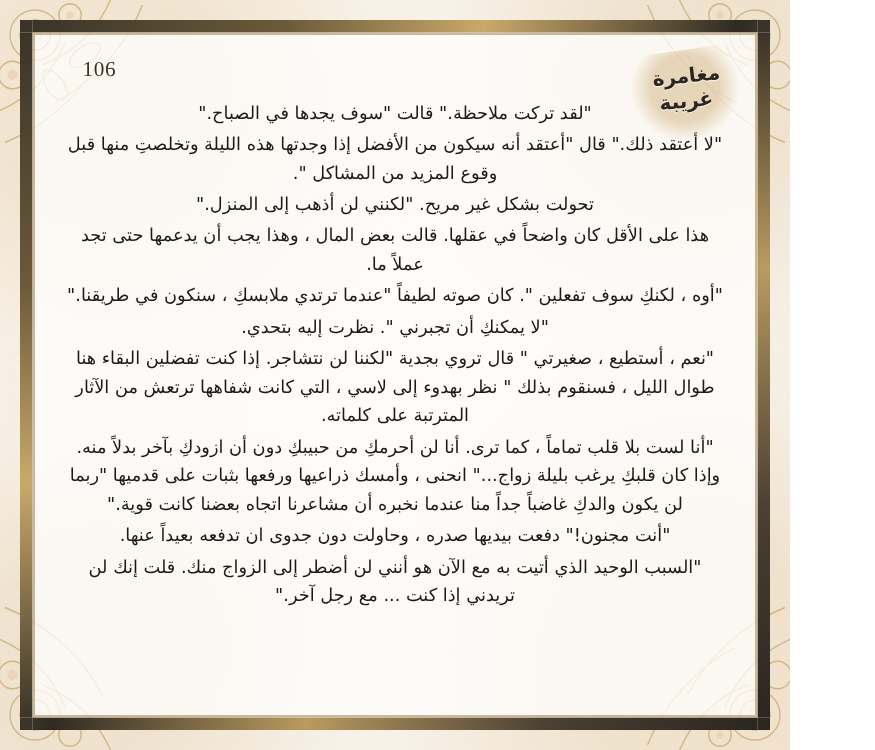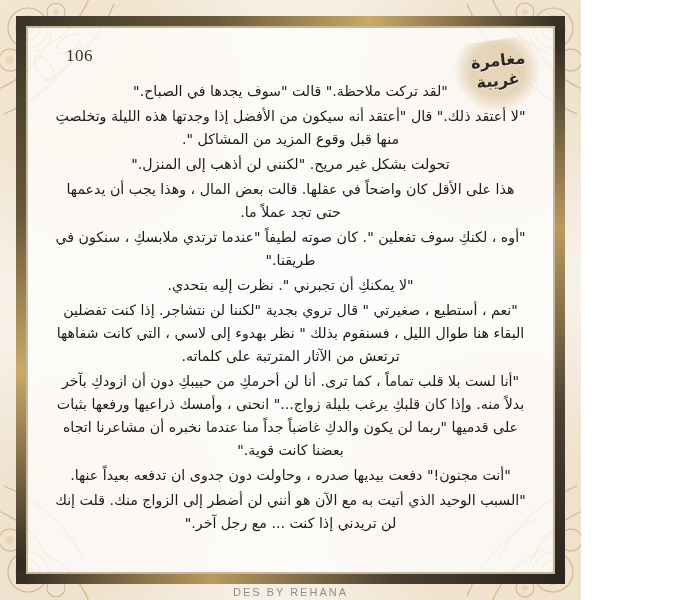--- a/index.html
+++ b/index.html
@@ -9,21 +9,21 @@
   body {
     width: 700px;
     height: 600px;
     overflow: hidden;
     font-family: "DejaVu Sans", sans-serif;
     background: #ffffff;
   }
 
   .page {
     position: relative;
-    width: 581px;
+    width: 632px;
     height: 600px;
     background:
       radial-gradient(circle at 12% 12%, rgba(214,176,120,0.30) 0 12%, rgba(255,255,255,0) 38%),
       radial-gradient(circle at 88% 10%, rgba(214,176,120,0.26) 0 10%, rgba(255,255,255,0) 34%),
       radial-gradient(circle at 10% 88%, rgba(214,176,120,0.26) 0 10%, rgba(255,255,255,0) 34%),
       radial-gradient(circle at 90% 90%, rgba(214,176,120,0.30) 0 12%, rgba(255,255,255,0) 38%),
       linear-gradient(135deg, #fefcf8 0%, #f7f3ec 50%, #fbf8f2 100%);
     overflow: hidden;
     box-sizing: border-box;
     padding-left: 16px;
@@ -224,14 +224,13 @@
       <p>هذا على الأقل كان واضحاً في عقلها. قالت بعض المال ، وهذا يجب أن يدعمها حتى تجد عملاً ما.</p>
       <p>"أوه ، لكنكِ سوف تفعلين ". كان صوته لطيفاً "عندما ترتدي ملابسكِ ، سنكون في طريقنا."</p>
       <p>"لا يمكنكِ أن تجبرني ". نظرت إليه بتحدي.</p>
       <p>"نعم ، أستطيع ، صغيرتي "  قال تروي بجدية "لكننا لن نتشاجر. إذا كنت تفضلين البقاء هنا طوال الليل ، فسنقوم بذلك " نظر بهدوء إلى لاسي ، التي كانت شفاهها ترتعش من الآثار المترتبة على كلماته.</p>
       <p>"أنا لست بلا قلب تماماً ، كما ترى. أنا لن أحرمكِ من حبيبكِ دون أن ازودكِ بآخر بدلاً منه. وإذا كان قلبكِ يرغب بليلة زواج..." انحنى ، وأمسك ذراعيها ورفعها بثبات على قدميها "ربما لن يكون والدكِ غاضباً جداً منا عندما نخبره أن مشاعرنا اتجاه بعضنا كانت قوية."</p>
       <p>"أنت مجنون!" دفعت بيديها صدره ، وحاولت دون جدوى ان تدفعه بعيداً عنها.</p>
       <p>"السبب الوحيد الذي أتيت به مع الآن هو أنني لن أضطر إلى الزواج منك. قلت إنك لن تريدني إذا كنت ... مع رجل آخر."</p>
     </div>
   </div>
 
-  <div class="footer">DES BY REHANA</div>
 </div>
 
 </body></html>

